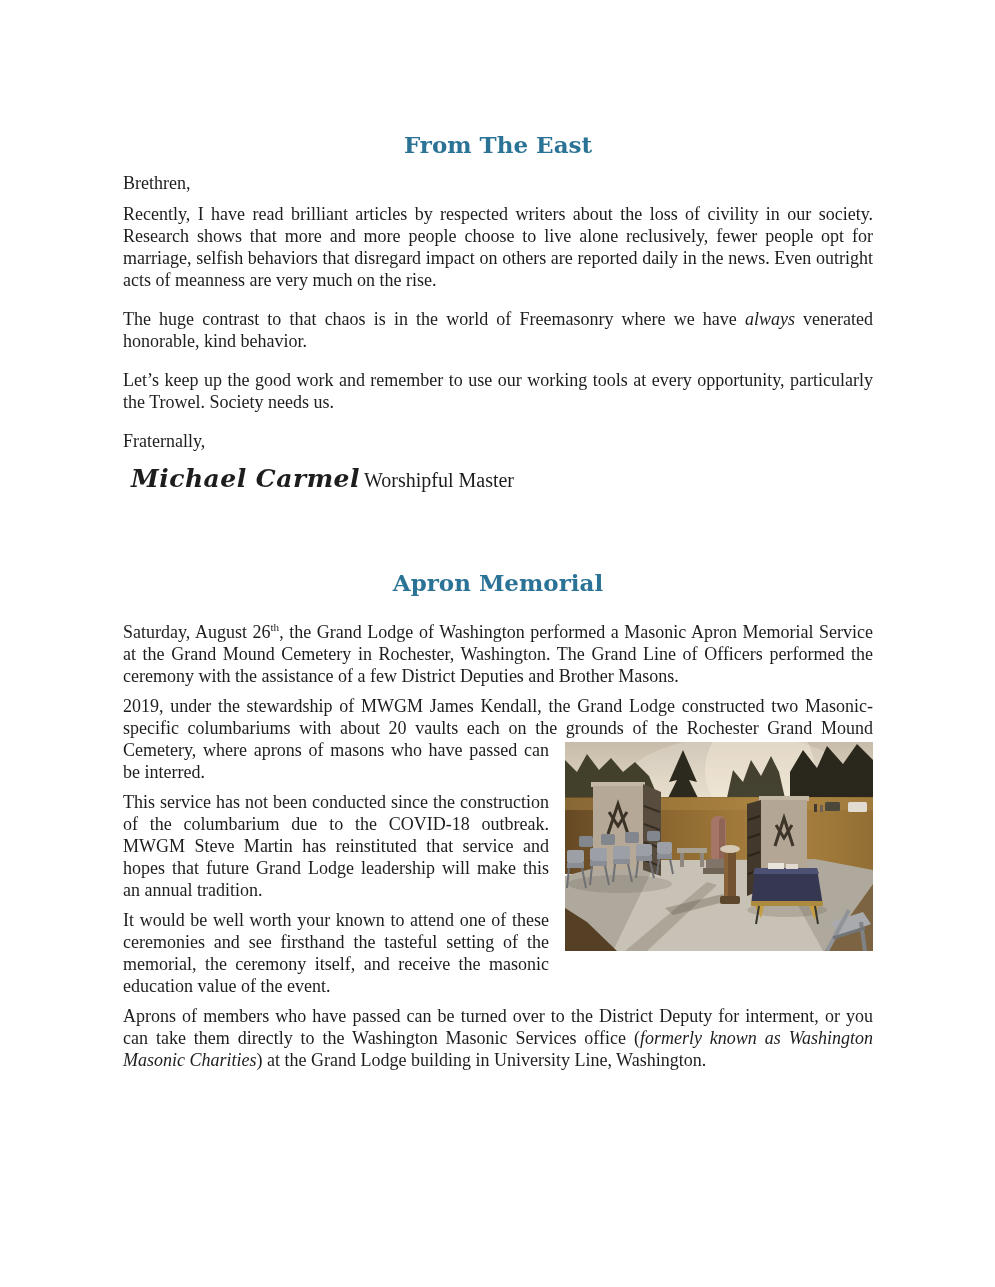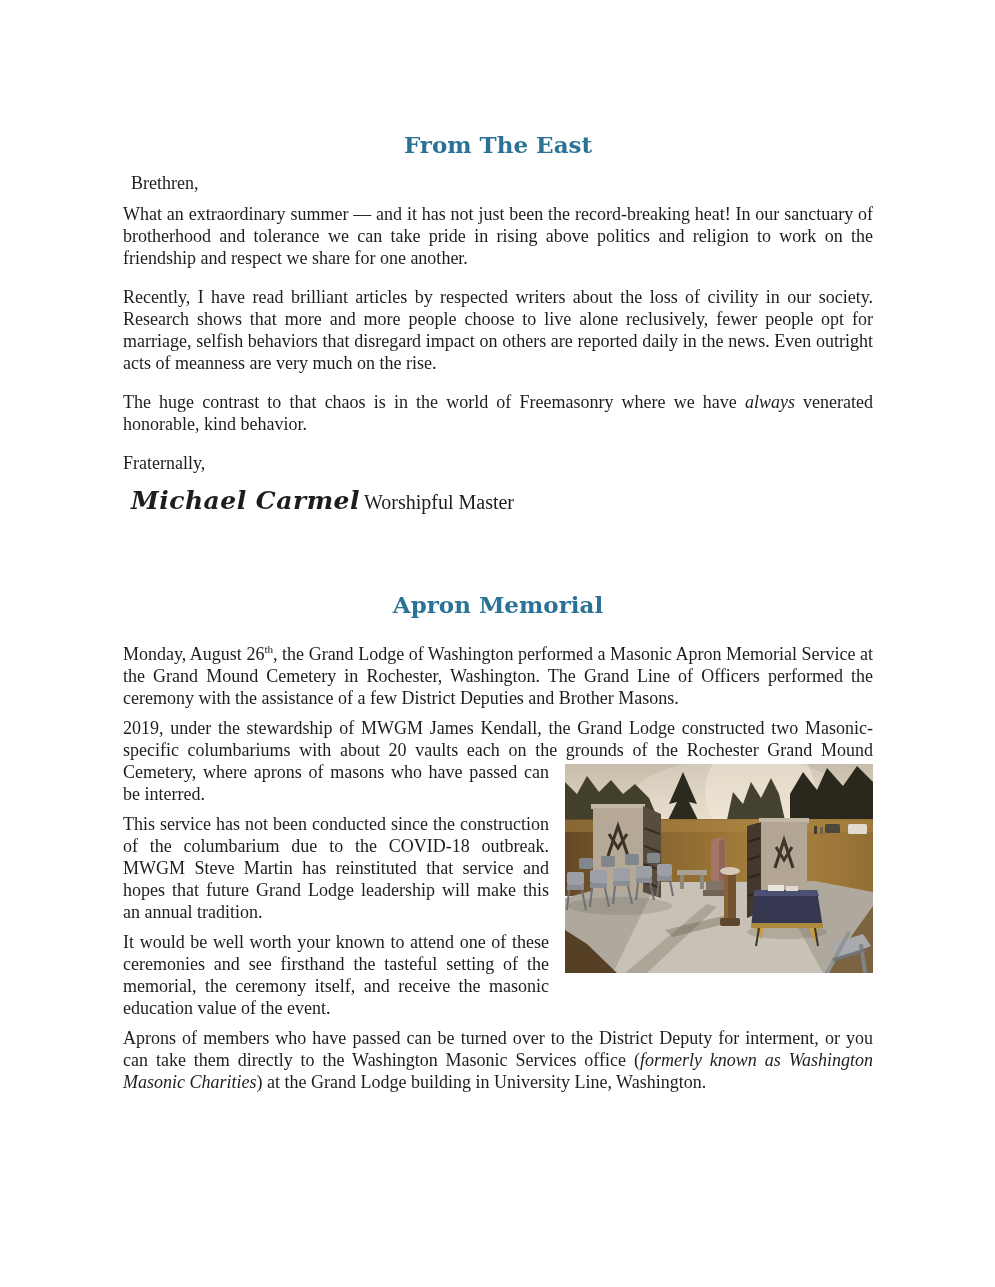--- a/index.html
+++ b/index.html
@@ -28,21 +28,21 @@
     font-weight: bold;
     text-align: center;
     color: #2b7396;
     margin: 0 0 13px 0;
   }
   .section-title.apron {
     margin-top: 74px;
     margin-bottom: 24px;
   }
   .salutation {
-    margin: 0 0 9px 8px;
+    margin: 0 0 9px 0;
   }
   .body-para {
     margin: 0 0 17px 0;
     text-align: justify;
     hyphens: auto;
   }
   .apron-section .body-para {
     margin-bottom: 8px;
   }
   .closing {
@@ -77,31 +77,31 @@
   .photo-float svg { display: block; width: 308px; height: 209px; }
 </style>
 </head>
 <body>
 
 <div class="page">
 
   <section class="east-section">
     <h1 class="section-title">From The East</h1>
     <p class="salutation">Brethren,</p>
-    <p class="body-para">What an extraordinary summer — and it has not just been the record-breaking heat!  In our sanctuary of brotherhood and tolerance we can take pride in rising above politics and religion to work on the friendship and respect we share for one another.</p>
     <p class="body-para">Recently, I have read brilliant articles by respected writers about the loss of civility in our society.  Research shows that more and more people choose to live alone reclusively, fewer people opt for marriage, selfish behaviors that disregard impact on others are reported daily in the news.  Even outright acts of meanness are very much on the rise.</p>
     <p class="body-para"><span>The huge contrast to that chaos is in the world of Freemasonry where we have </span><em>always</em><span> venerated honorable, kind behavior.</span></p>
+    <p class="body-para">Let’s keep up the good work and remember to use our working tools at every opportunity, particularly the Trowel.  Society needs us.</p>
     <p class="closing">Fraternally,</p>
     <p class="signature-line"><span class="signature-script">Michael Carmel</span><span>Worshipful Master</span></p>
   </section>
 
   <section class="apron-section">
     <h1 class="section-title apron">Apron Memorial</h1>
 
-    <p class="body-para"><span>Monday, August 26</span><sup class="ord">th</sup><span>, the Grand Lodge of Washington performed a Masonic Apron Memorial Service at the Grand Mound Cemetery in Rochester, Washington.  The Grand Line of Officers performed the ceremony with the assistance of a few District Deputies and Brother Masons.</span></p>
+    <p class="body-para"><span>Saturday, August 26</span><sup class="ord">th</sup><span>, the Grand Lodge of Washington performed a Masonic Apron Memorial Service at the Grand Mound Cemetery in Rochester, Washington.  The Grand Line of Officers performed the ceremony with the assistance of a few District Deputies and Brother Masons.</span></p>
 
     <p class="body-para"><span>2019, under the stewardship of MWGM James Kendall, the Grand Lodge constructed two Masonic-specific columbariums with about 20 vaults each on the grounds of the Rochester Grand </span><span class="photo-float">
           <svg viewBox="0 0 308 209" xmlns="http://www.w3.org/2000/svg">
       <defs>
         <linearGradient id="skyGrad" x1="0" y1="0" x2="0" y2="1">
           <stop offset="0" stop-color="#c7bfb0"></stop>
           <stop offset="1" stop-color="#ece3d0"></stop>
         </linearGradient>
         <linearGradient id="fieldGrad" x1="0" y1="0" x2="1" y2="0">
           <stop offset="0" stop-color="#5f4523"></stop>

